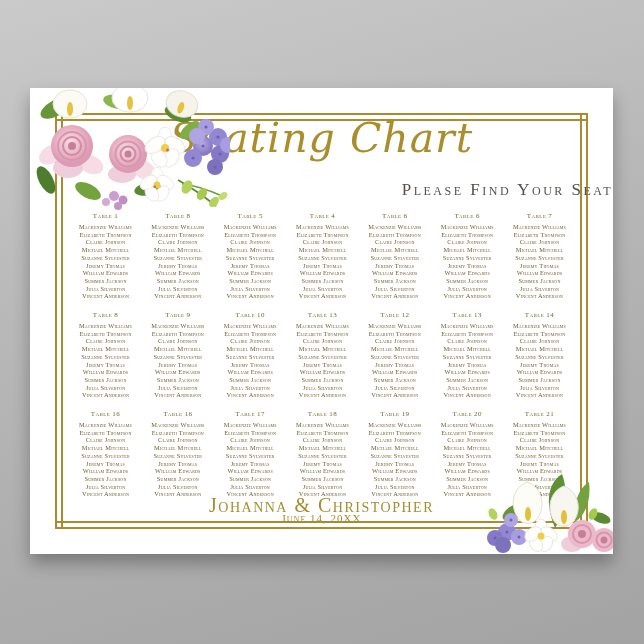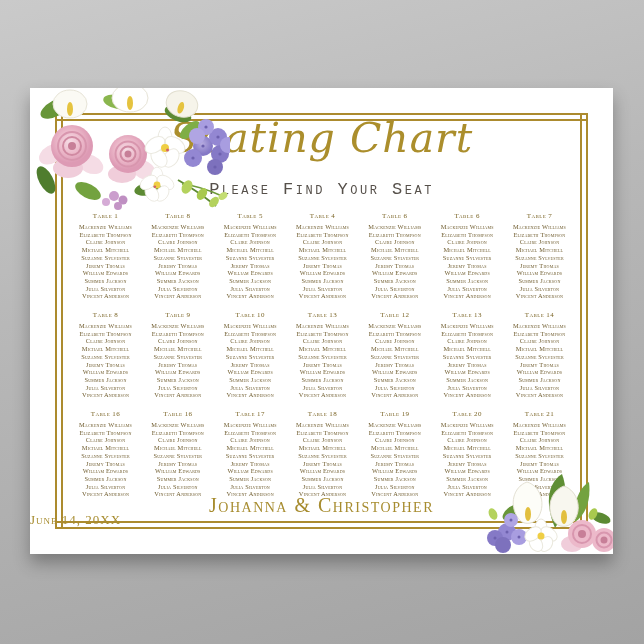--- a/index.html
+++ b/index.html
@@ -22,24 +22,23 @@
     background:#ffffff;overflow:hidden;
     box-shadow:0 9px 16px rgba(0,0,0,0.30);
   }
   .frame{position:absolute;left:0;top:0;}
   .title{
     position:absolute;top:26px;left:0;width:100%;text-align:center;
     font-family:"DejaVu Serif", serif;font-style:italic;
     font-size:41px;color:var(--title-gold);letter-spacing:1px;
   }
   .subtitle{
-    position:absolute;top:92px;left:0;width:100%;text-align:center;
+    position:absolute;top:92px;left:0;width:100%;text-align:right;
     font-variant:small-caps;font-size:17px;letter-spacing:2.5px;
     color:var(--subtitle-text);
-    font-family:Liberation Mono, monospace;
   }
   .grid{
     position:absolute;top:124px;left:40px;right:38px;
     display:flex;flex-wrap:wrap;justify-content:space-between;
   }
   .cell{
     width:71px;margin-bottom:11px;text-align:center;
   }
   .cell-h{
     font-variant:small-caps;font-size:7px;line-height:9px;
@@ -49,22 +48,22 @@
   .guest{
     font-variant:small-caps;font-size:6.4px;line-height:7.7px;
     letter-spacing:.2px;color:var(--guest-text);white-space:nowrap;
   }
   .couple{
     position:absolute;top:406px;left:0;width:100%;text-align:center;
     font-variant:small-caps;font-size:20px;letter-spacing:1.5px;
     color:var(--couple-gold);
   }
   .date{
-    position:absolute;top:424px;left:0;width:100%;text-align:left;
-    font-variant:small-caps;font-size:13px;letter-spacing:1px;
+    position:absolute;top:424px;left:0;width:100%;text-align:center;
+    font-variant:small-caps;font-size:11px;letter-spacing:1px;
     color:var(--couple-gold);
   }
   .bouquet-tl{position:absolute;left:0;top:0;}
   .bouquet-br{position:absolute;right:0;bottom:0;}
 </style>
 </head>
 <body>
 
 <div class="stage">
   <div class="poster">

